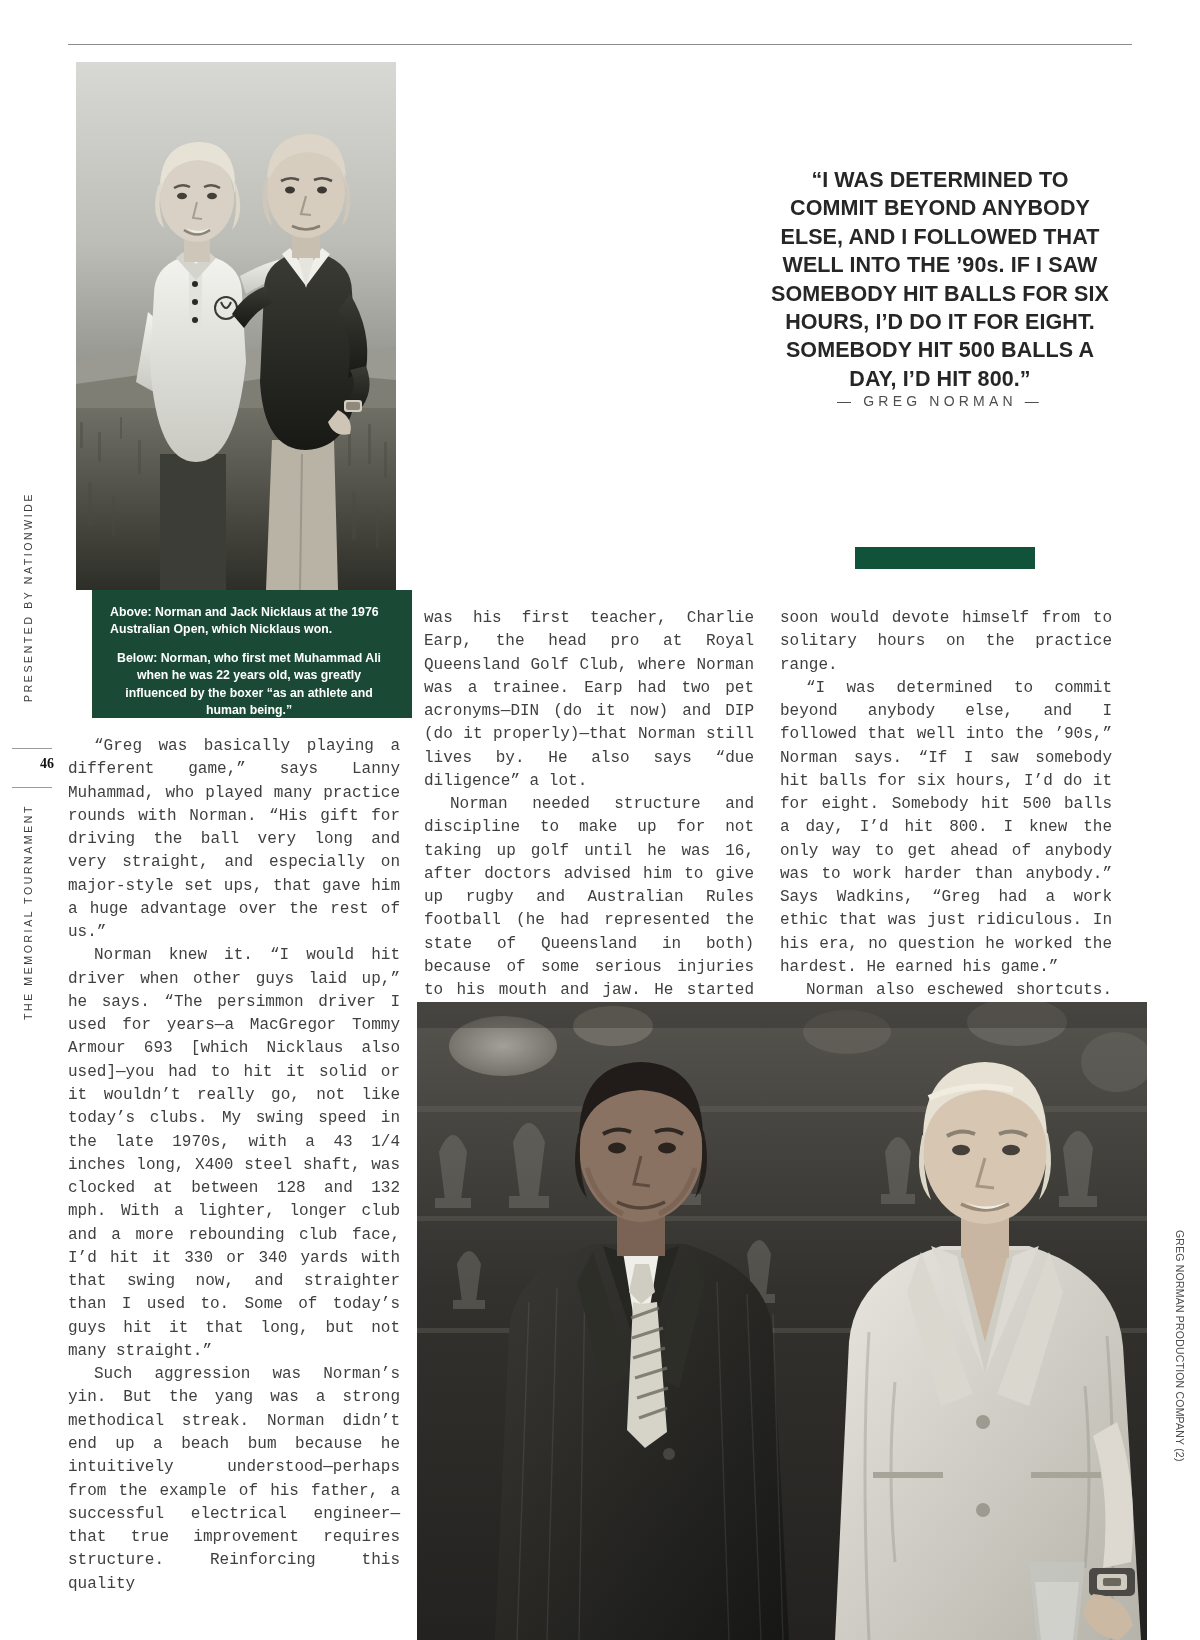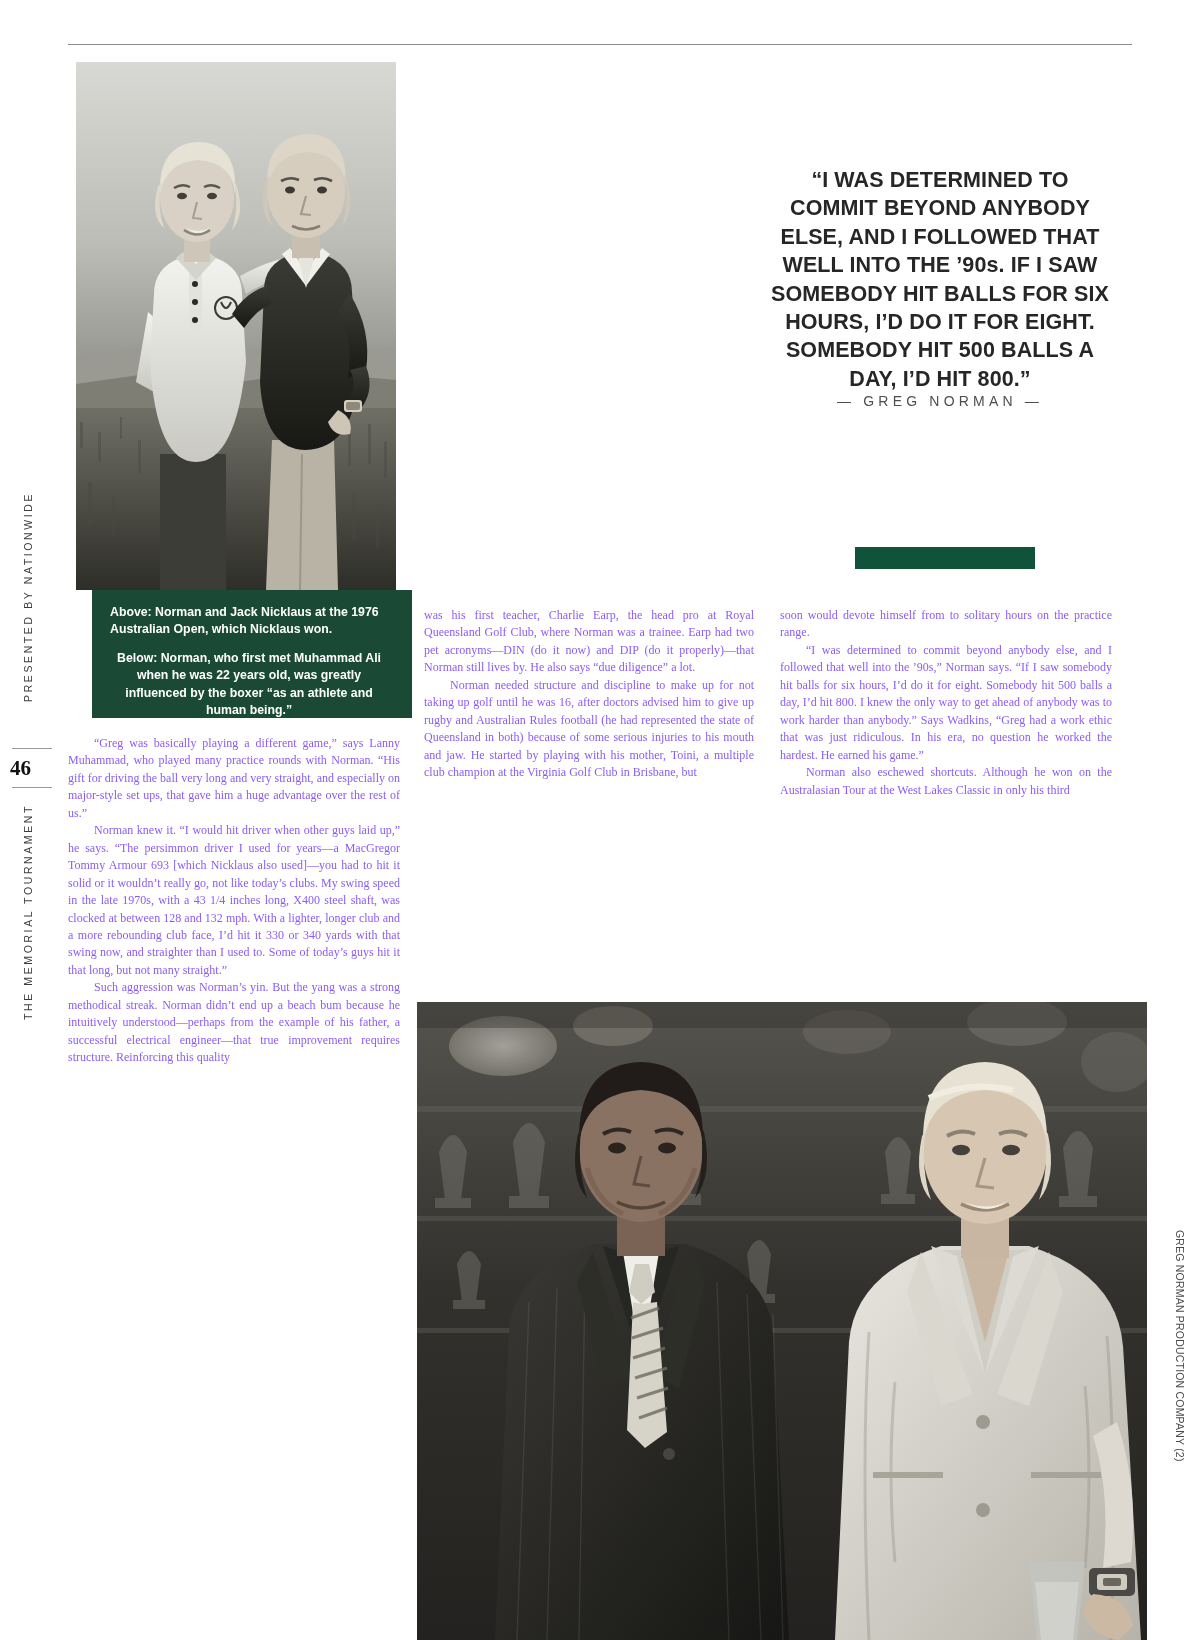--- a/index.html
+++ b/index.html
@@ -57,24 +57,24 @@
   }
   .side-presented {
     left: 22px;
     top: 32px;
   }
   .page-number {
     position: absolute;
     left: 10px;
     top: 296px;
     width: 44px;
-    text-align: left;
+    text-align: right;
     font-family: "Liberation Serif", serif;
     font-weight: 700;
-    font-size: 21px;
+    font-size: 14px;
     color: #111;
   }
   .page-number-rule-top {
     position: absolute;
     left: 12px;
     top: 288px;
     width: 40px;
     height: 1px;
     background: #9b9b9b;
   }
@@ -183,24 +183,24 @@
     top: 547px;
     width: 180px;
     height: 22px;
     background: #10523a;
   }
 
   
   .col {
     position: absolute;
     width: 330px;
-    font-family: Liberation Serif, serif;
-    font-size: 12px;
+    font-family: Liberation Mono, monospace;
+    font-size: 16px;
     line-height: 1.455;
-    color: #8b5cf6;
+    color: #404040;
     text-align: justify;
     -webkit-hyphens: none;
     hyphens: none;
   }
   .col p { margin: 0; text-indent: 26px; }
   .col p.first { text-indent: 0; }
 
   .col-1 { left: 68px;  top: 735px;  width: 332px; }
   .col-2 { left: 424px; top: 607px;  width: 330px; }
   .col-3 { left: 780px; top: 607px;  width: 332px; }

